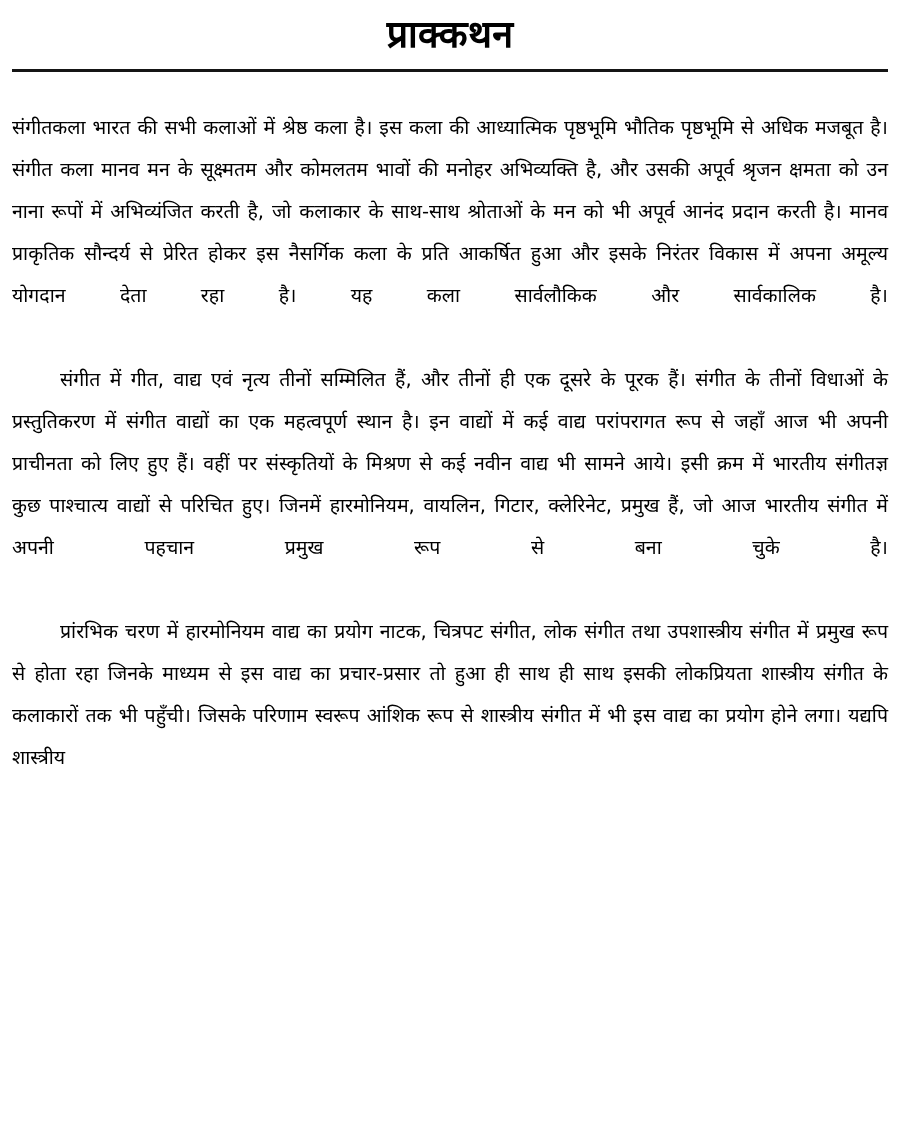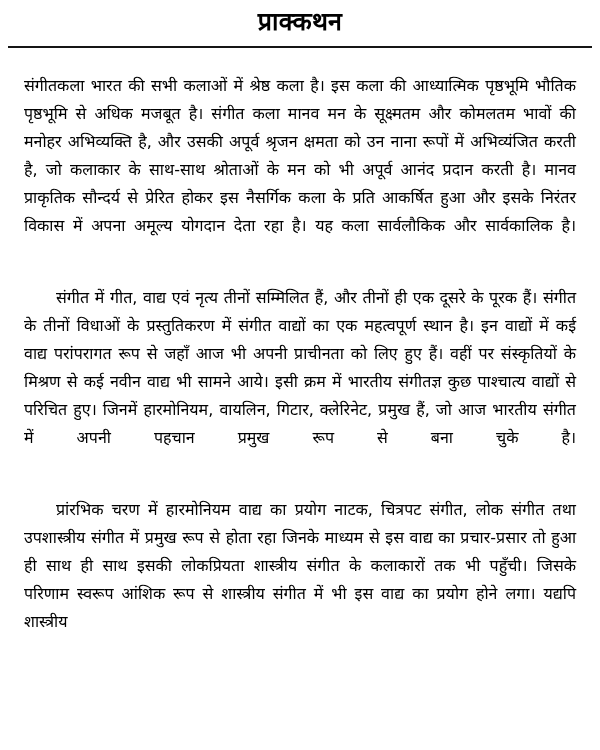--- a/index.html
+++ b/index.html
@@ -28,39 +28,39 @@
 
   
   .doc-title {
     margin: 0;
     padding: 9px 0 4px 0;
     text-align: center;
     font-size: 25px;
     line-height: 1.18;
     font-weight: 700;
     letter-spacing: 0.2px;
-    font-family: Liberation Mono, monospace;
+    font-family: Liberation Serif, serif;
   }
 
   .title-rule {
     height: 0;
     border: 0;
     border-top: 2px solid #151515;
     margin: 3px 0 0 0;
     width: 100%;
   }
 
   
   .body-copy {
     margin-top: 24px;
   }
 
   .para {
-    margin: 16px;
-    font-size: 16px;
+    margin: 0;
+    font-size: 13px;
     line-height: 28px;
     text-align: justify;
     text-justify: inter-word;
     word-spacing: 0.5px;
     font-family: "DejaVu Sans", "Liberation Sans", sans-serif;
   }
 
   .para + .para {
     margin-top: 0;
   }

